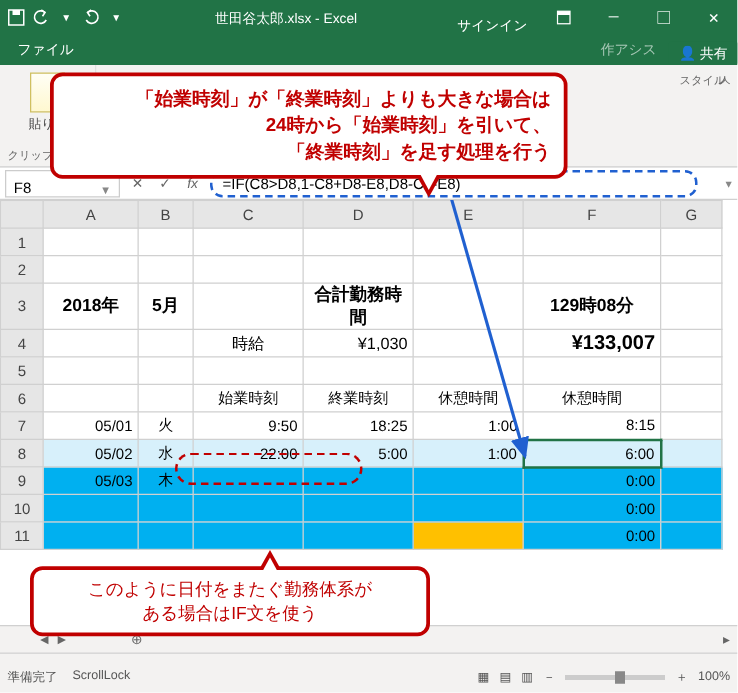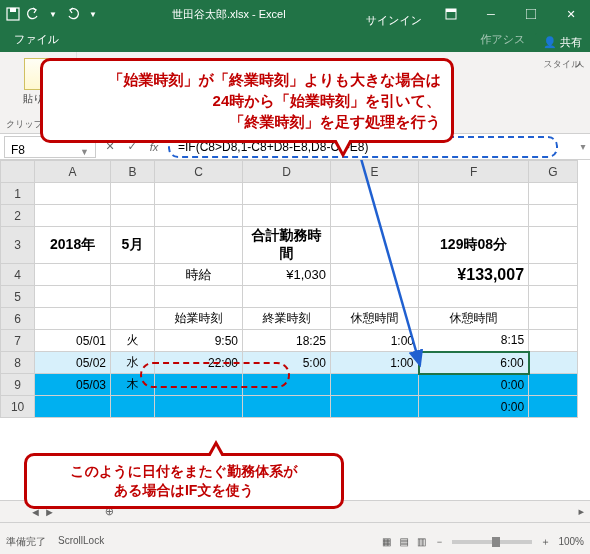--- a/index.html
+++ b/index.html
@@ -39,21 +39,21 @@
 .grid td.tl{text-align:center}
 .grid td.tc{text-align:center}
 .grid tr.r8 td:not(.rh){background:#d7f0fb}
 .grid tr.r9 td:not(.rh),.grid tr.r10 td:not(.rh){background:#00b0f0}
 .grid tr.r11 td:not(.rh){background:#00b0f0}
 .grid tr.r11 td.colE{background:#ffc000}
 .grid tr.r8 td.colF{border:2px solid #217346}
 .colA{width:62px}.colB{width:36px}.colC{width:72px}.colD{width:72px}.colE{width:72px}.colF{width:90px}.colG{width:40px}
 .dashbox{position:absolute;border:2px dashed #c00000;border-radius:14px;pointer-events:none;z-index:5}
 .db1{left:140px;top:202px;width:150px;height:26px}
-.callout2{position:absolute;left:24px;top:453px;width:320px;background:#fff;border:3px solid #c00000;border-radius:10px;padding:6px 10px;z-index:20;text-align:center;font-size:14px;color:#c00000;font-weight:bold;line-height:1.35}
+.callout2{position:absolute;left:24px;top:453px;width:320px;background:#fff;border:3px solid #c00000;border-radius:10px;padding:6px 10px;z-index:20;text-align:center;font-size:14px;color:#c00000;font-weight:normal;line-height:1.35}
 .callout2::after{content:"";position:absolute;left:180px;top:-16px;width:0;height:0;border-left:9px solid transparent;border-right:9px solid transparent;border-bottom:16px solid #c00000}
 .callout2::before{content:"";position:absolute;left:183px;top:-10px;width:0;height:0;border-left:6px solid transparent;border-right:6px solid transparent;border-bottom:11px solid #fff;z-index:1}
 .sheet-tabs{height:22px;background:#f3f2f1;border-top:1px solid #d0d0d0;display:flex;align-items:center;font-size:11px;color:#666;padding-left:30px;gap:50px}
 .statusbar{height:38px;background:#f3f2f1;border-top:1px solid #d0d0d0;display:flex;align-items:center;font-size:10px;color:#555;padding:0 6px;justify-content:space-between}
 .sb-right{display:flex;align-items:center;gap:8px}
 .zoom-slider{width:80px;height:4px;background:#ccc;position:relative}
 .zoom-slider::after{content:"";position:absolute;left:40px;top:-3px;width:8px;height:10px;background:#888}
 .share-btn{background:#217346;color:#fff;padding:2px 8px;font-size:11px;border-radius:2px;display:flex;align-items:center;gap:3px}
 svg.arrow{position:absolute;z-index:7;pointer-events:none}
 </style>
@@ -257,20 +257,30 @@
 <tr class="r10">
           <td class="rh">10</td>
           <td></td>
           <td></td>
           <td></td>
           <td></td>
           <td></td>
           <td>0:00</td>
           <td></td>
         </tr>
+<tr class="r11">
+          <td class="rh">11</td>
+          <td></td>
+          <td></td>
+          <td></td>
+          <td></td>
+          <td class="colE"></td>
+          <td>0:00</td>
+          <td></td>
+        </tr>
 </tbody>
     </table>
 <div class="dashbox db1"></div>
 <svg class="arrow" style="left:340px;top:-10px" width="100" height="230">
   <defs>
         <marker id="ah" markerWidth="8" markerHeight="8" refX="6" refY="3" orient="auto">
           <path d="M0,0 L7,3 L0,6 Z" fill="#2060d0"></path>
         </marker>
       </defs>
   <line x1="20" y1="5" x2="80" y2="215" stroke="#2060d0" stroke-width="2.5" marker-end="url(#ah)"></line>

